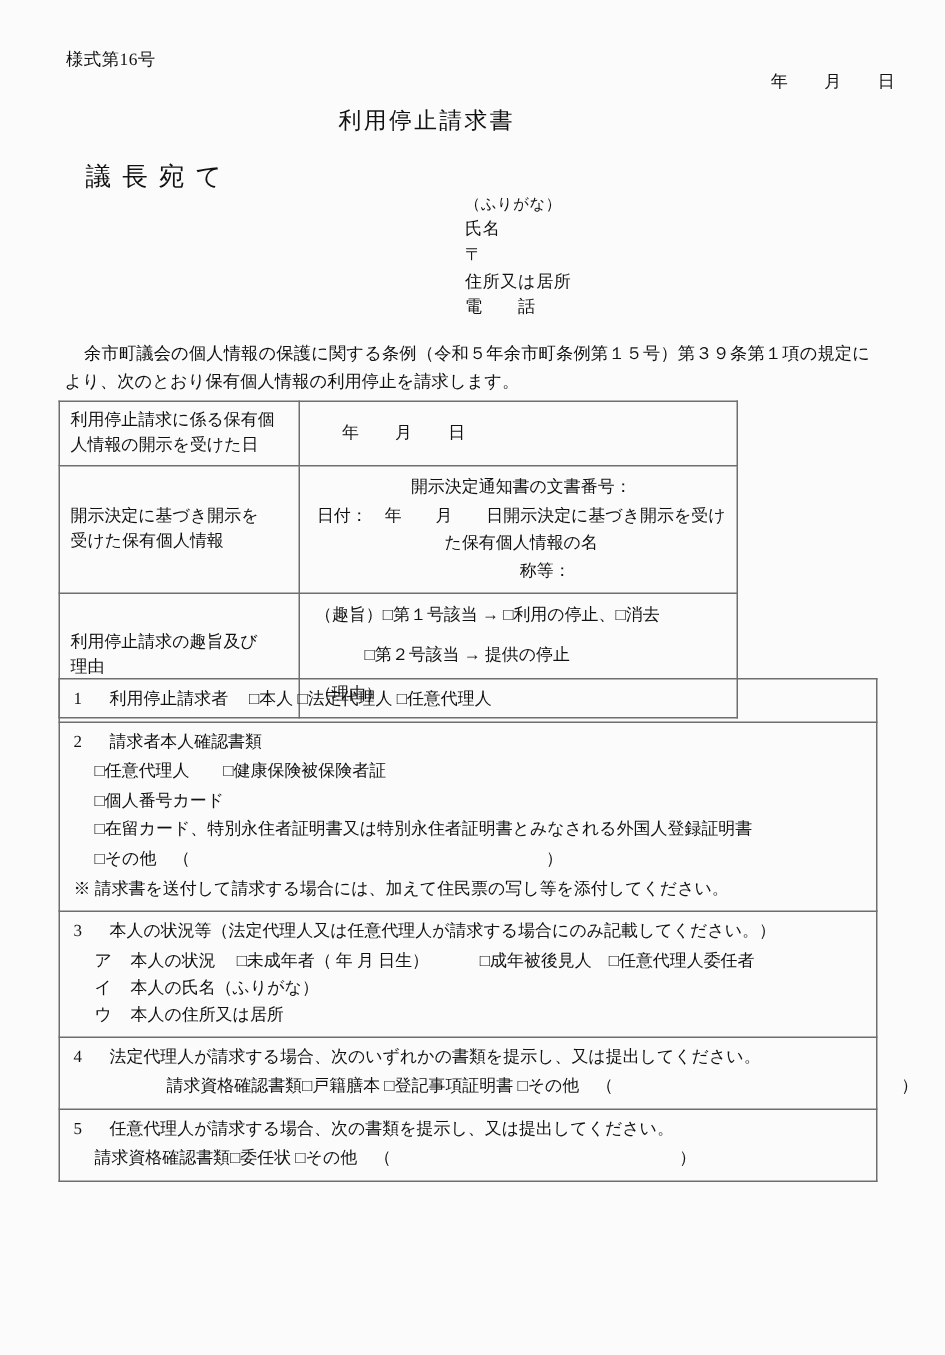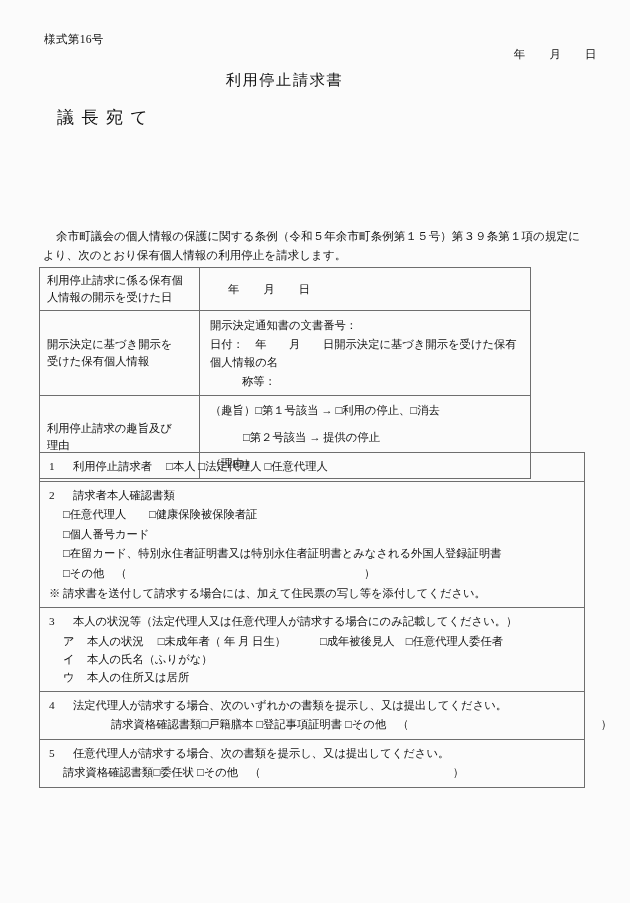--- a/index.html
+++ b/index.html
@@ -92,37 +92,38 @@
   }
   table.frm td {
     border: 1px solid #6e6e6e;
     vertical-align: middle;
     padding: 0;
   }
 
   #table-disclosure {
     left: 39px;
     top: 267px;
-    width: 492px;
+    width: 453px;
   }
   #table-disclosure td.lbl {
     width: 146px;
     padding: 4px 6px 4px 7px;
     line-height: 17px;
   }
   #table-disclosure td.val {
     padding: 5px 6px 5px 10px;
     line-height: 18.5px;
   }
   .c-lbl-1 { text-align: left; }
   .date-cell { padding-left: 28px !important; letter-spacing: 0.5px; }
 
   .hang {
     display: block;
     padding-left: 0;
+    text-align: center;
   }
   .hang .ind { display: inline-block; width: 32px; }
 
   .purpose-cell { line-height: 19px; }
   .purpose-cell .row-i { display: block; }
   .purpose-cell .gap { height: 8px; }
   .purpose-cell .ind2 { display: inline-block; width: 33px; }
 
   #table-docs {
     left: 39px;
@@ -143,20 +144,27 @@
 </head>
 <body>
 
 <div class="page">
 
   <div class="form-no">様式第16号</div>
   <div class="date-line">年　　月　　日</div>
   <div class="doc-title">利用停止請求書</div>
   <div class="addressee">議 長 宛 て</div>
 
+  <div class="applicant">
+    <div class="furigana">（ふりがな）</div>
+    <div>氏名</div>
+    <div>〒</div>
+    <div>住所又は居所</div>
+    <div>電　　話</div>
+  </div>
 
   <div class="ordinance">
     <span class="indent"></span><span>余市町議会の個人情報の保護に関する条例（令和５年余市町条例第１５号）第３９条第１項の規定</span><span>により、次のとおり保有個人情報の利用停止を請求します。</span>
   </div>
 
   <table class="frm" id="table-disclosure">
     <tbody>
         <tr>
       <td class="lbl">
         <div class="c-lbl-1">利用停止請求に係る保有個</div>

